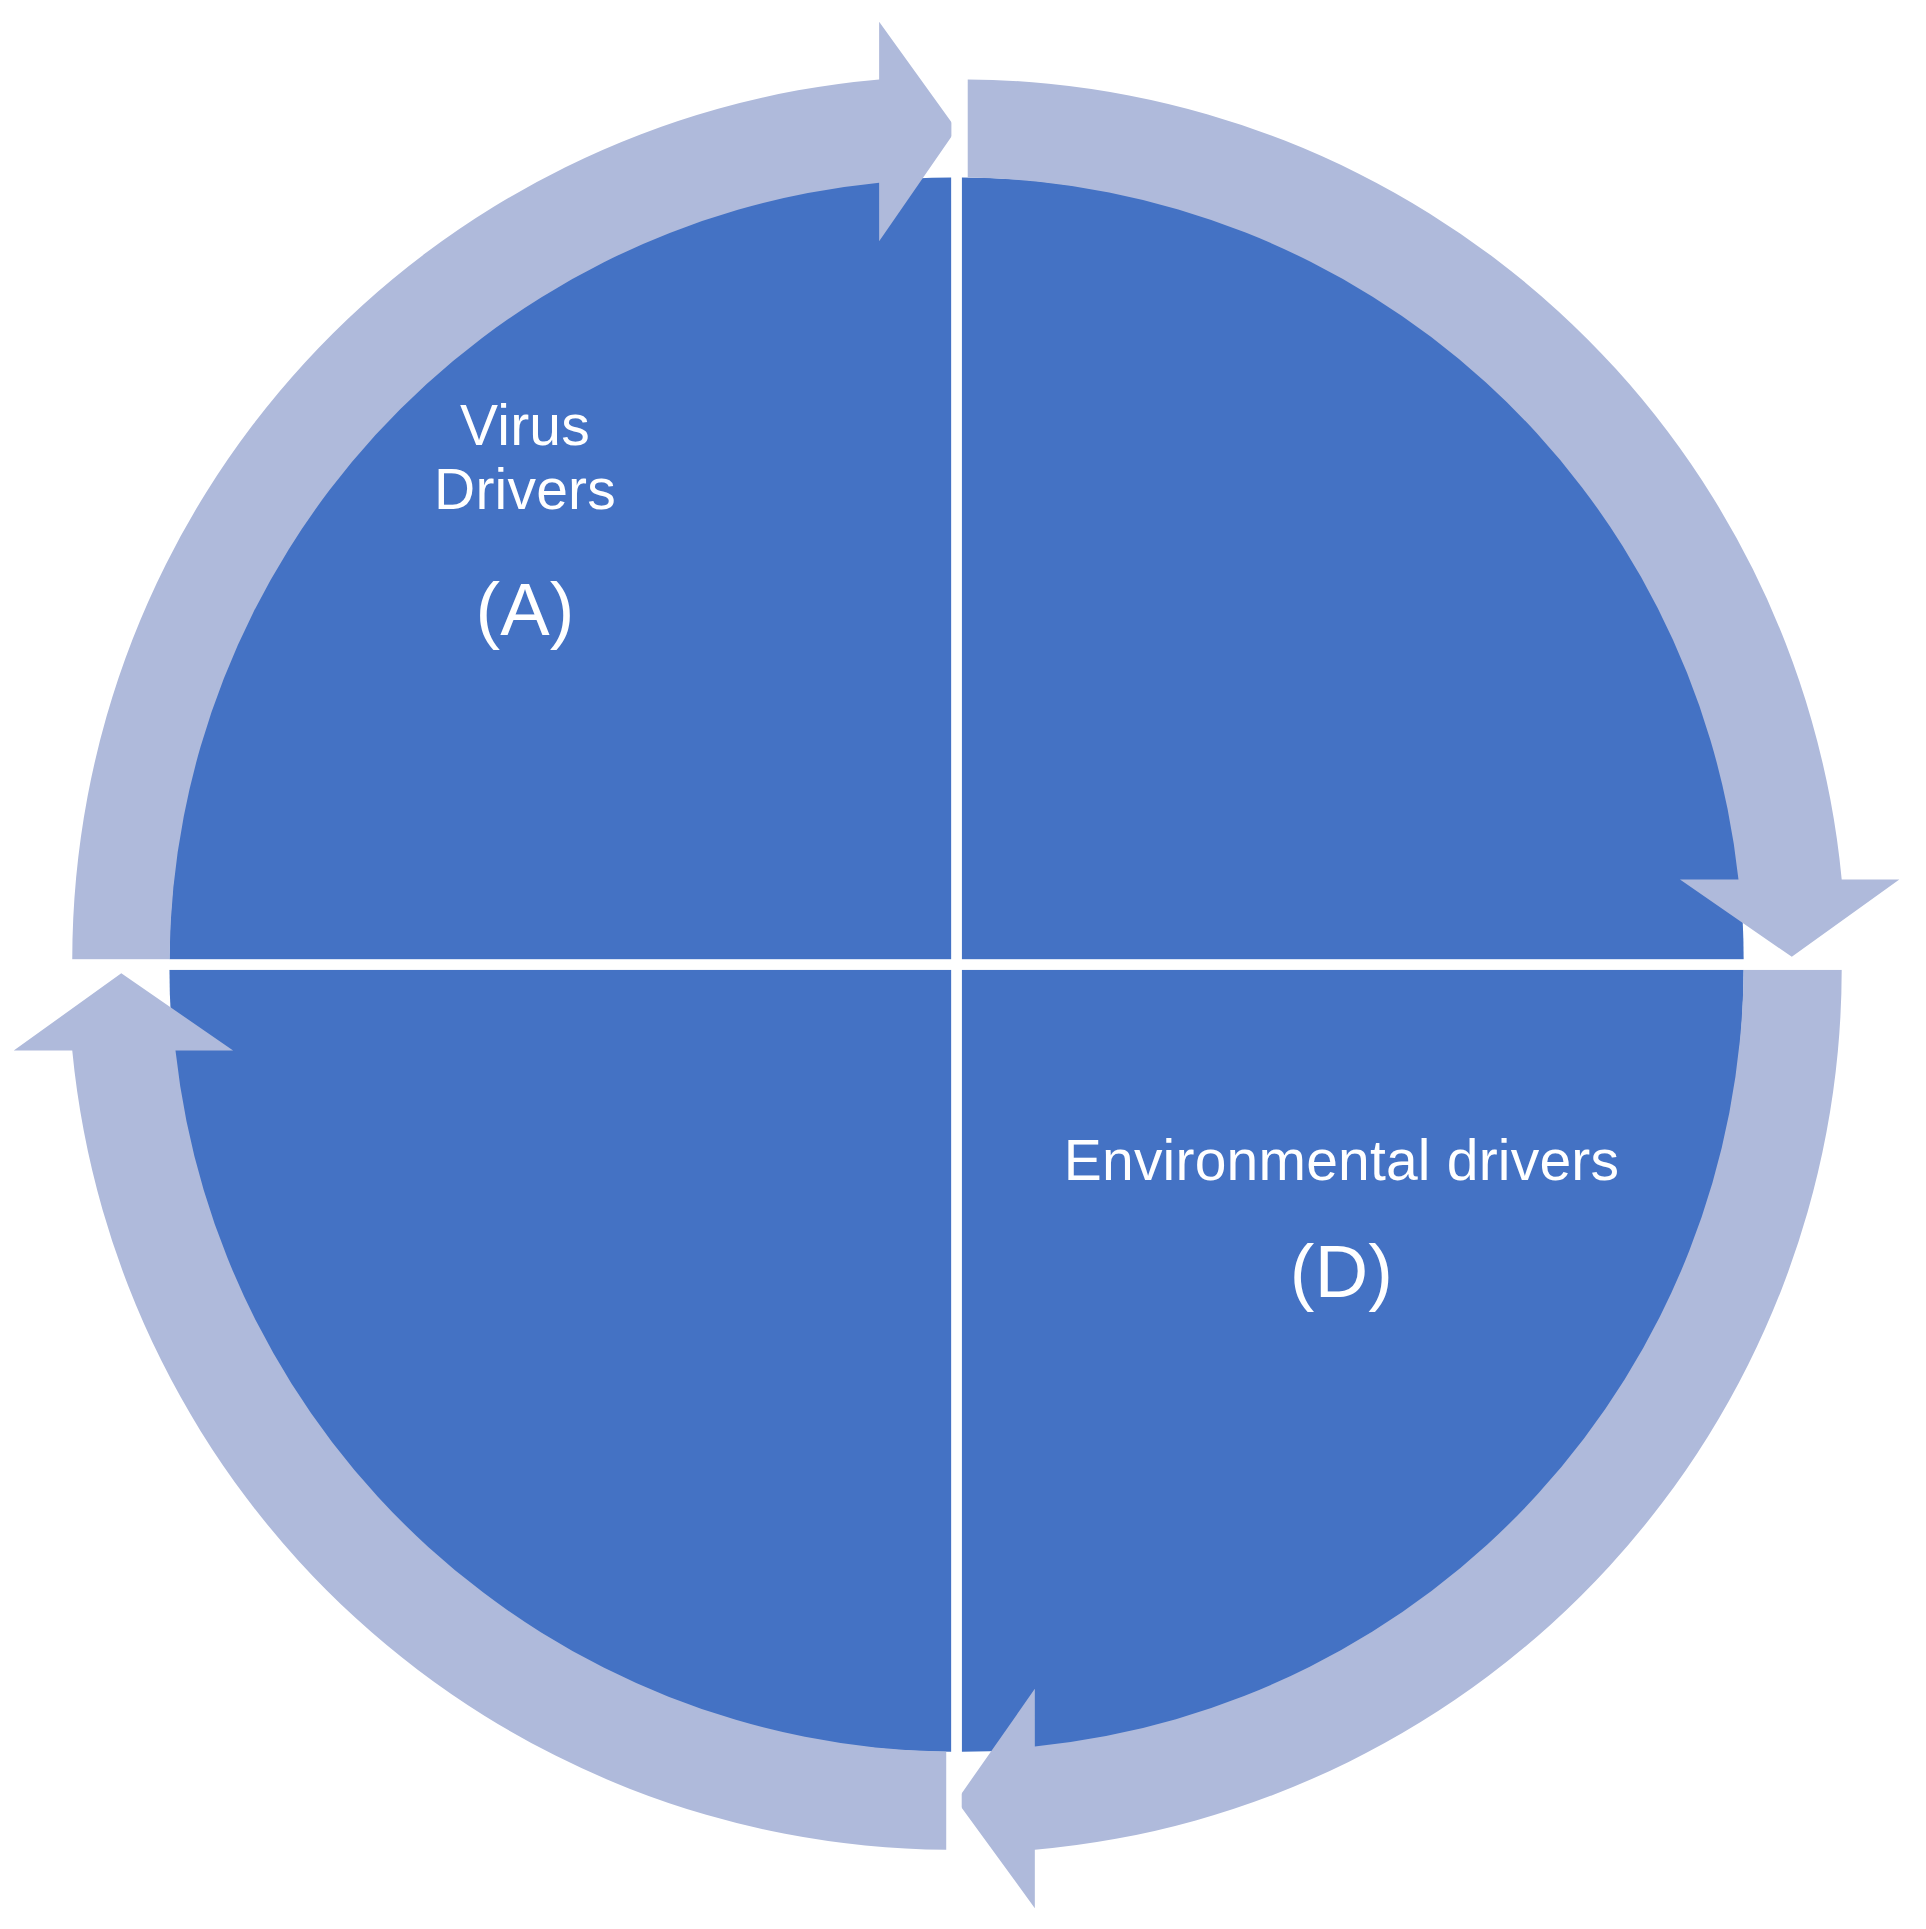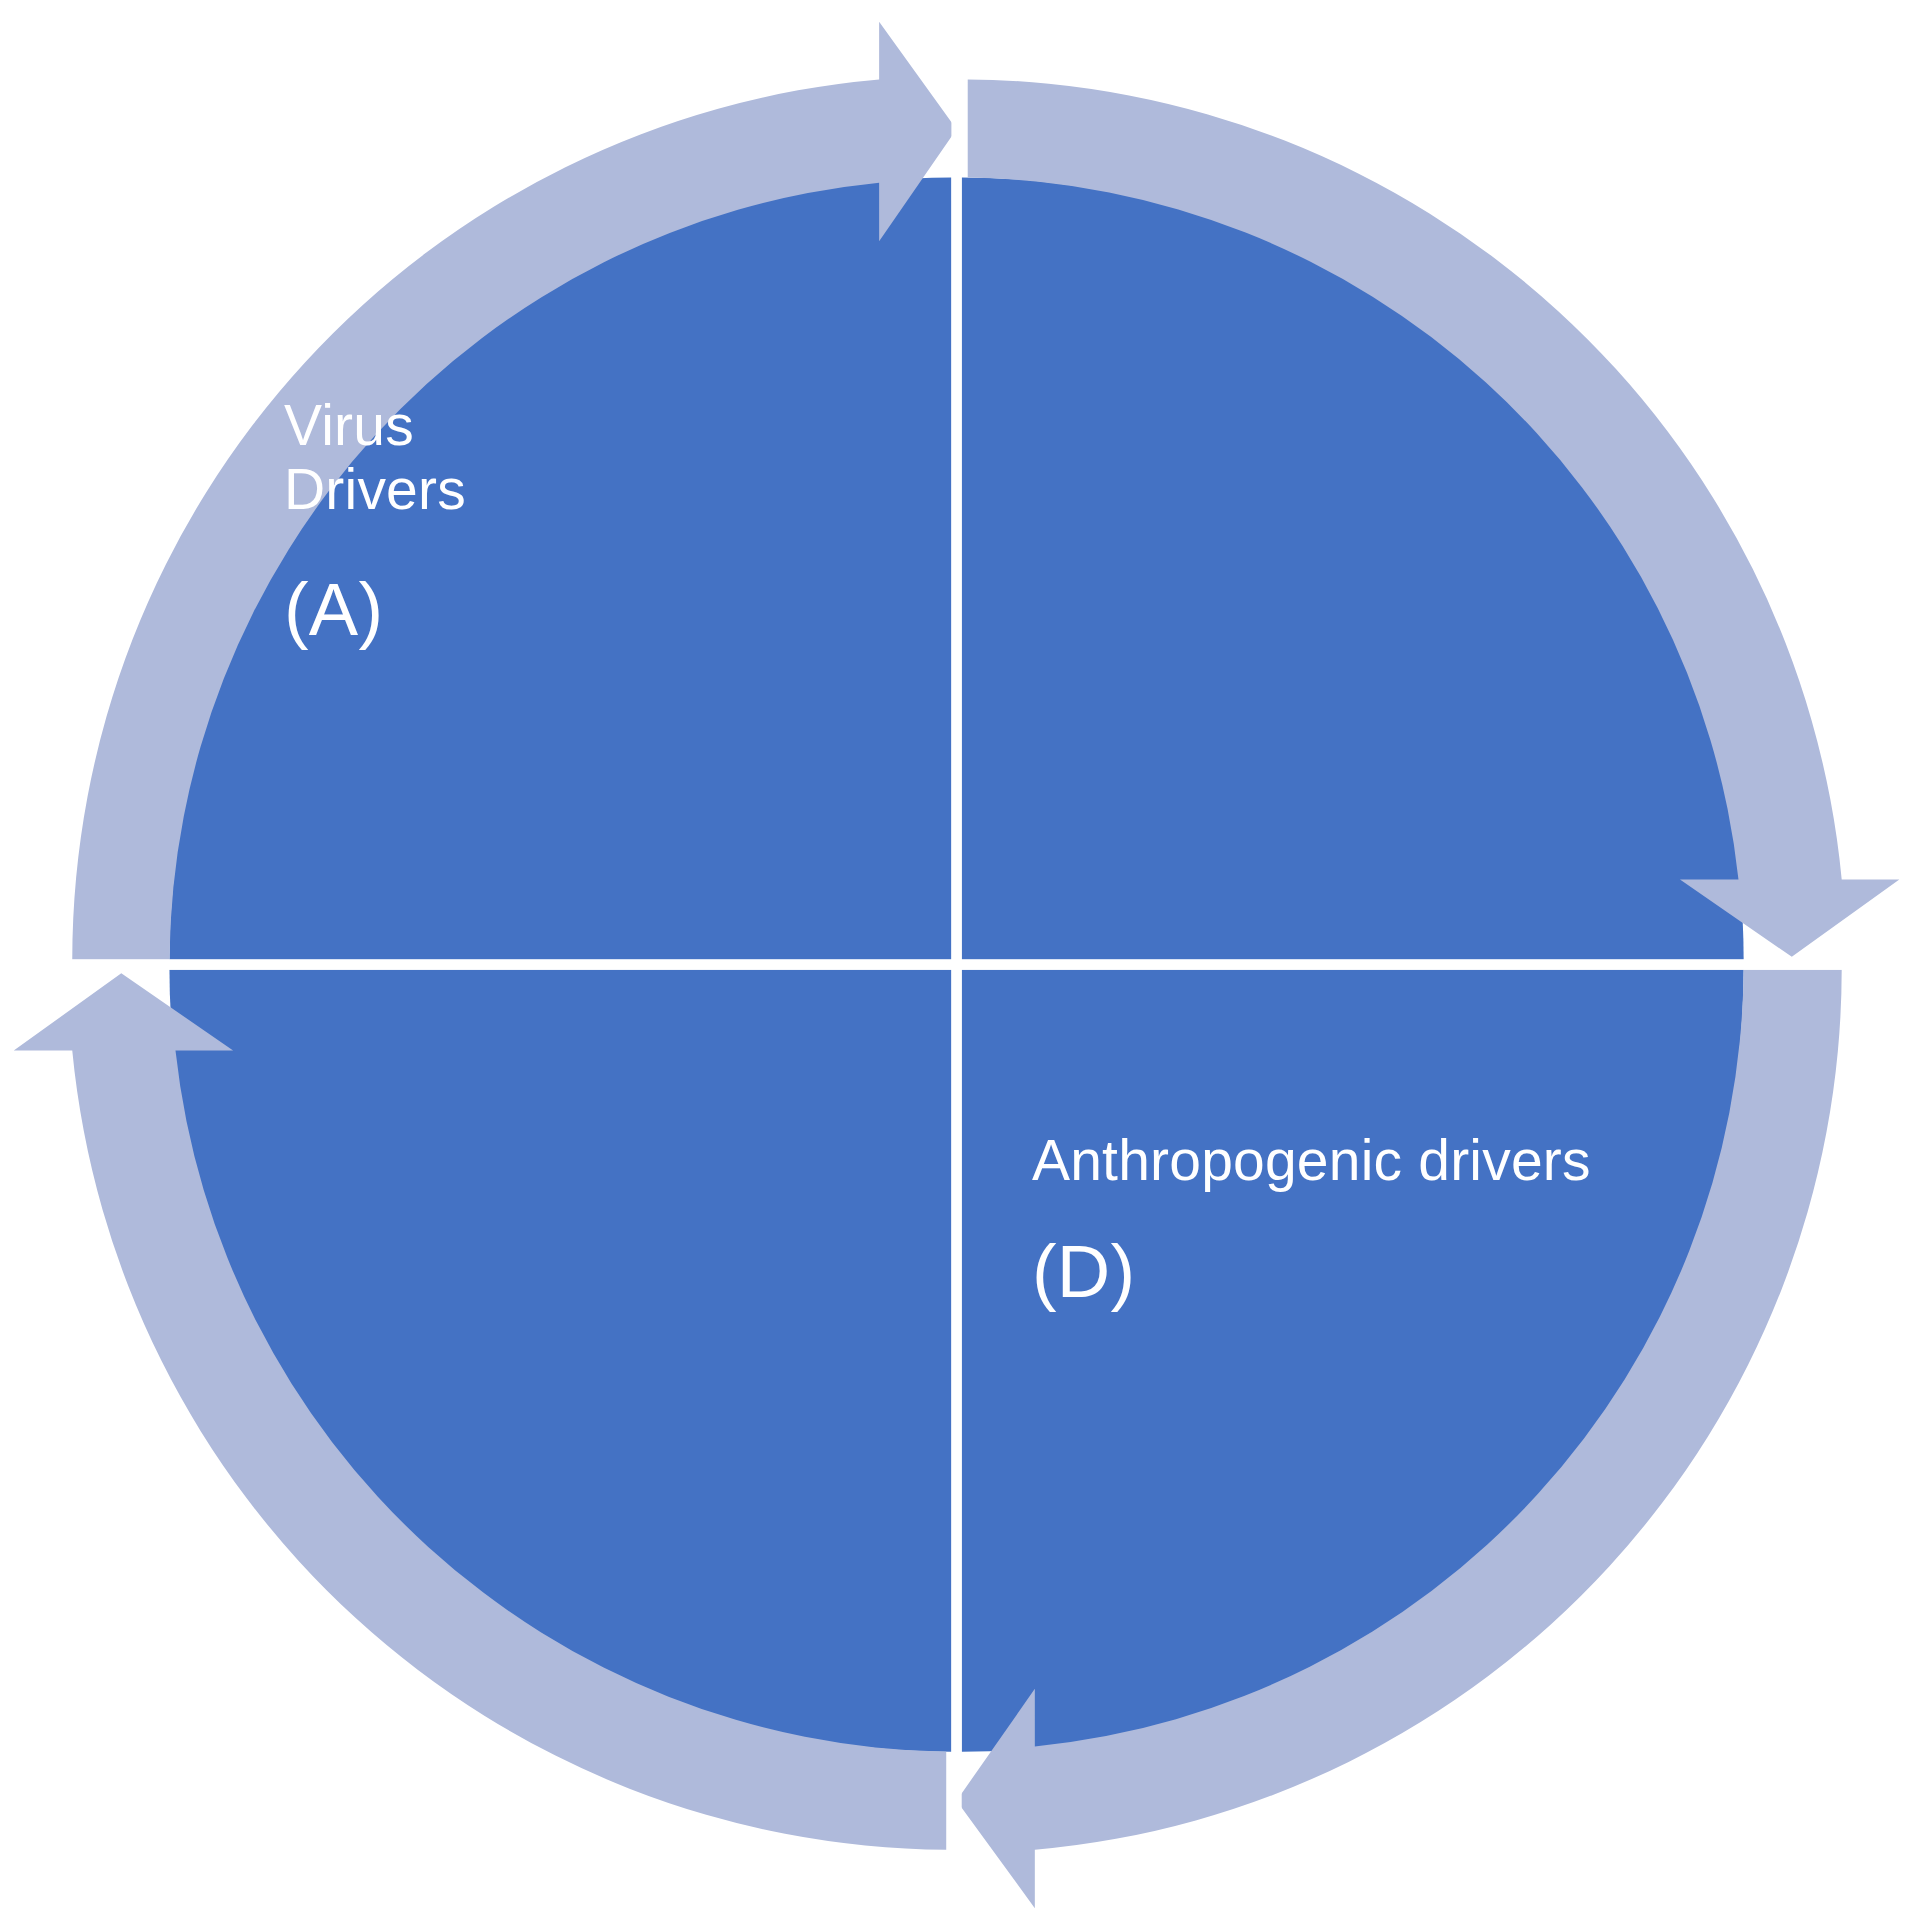--- a/index.html
+++ b/index.html
@@ -24,21 +24,21 @@
     position: absolute;
     left: 0;
     top: 0;
     width: 1926px;
     height: 1930px;
     display: block;
   }
   .quadrant-label {
     position: absolute;
     color: #ffffff;
-    text-align: left;
+    text-align: center;
     line-height: 1.12;
     letter-spacing: 0.2px;
     white-space: pre-line;
     pointer-events: none;
   }
   .quadrant-title {
     font-size: 57px;
     font-weight: 400;
     display: block;
   }
@@ -132,18 +132,18 @@
 
   <div class="quadrant-label" id="label-a">
     <span class="quadrant-title">Virus
 Drivers</span>
     <span class="quadrant-tag">(A)</span>
   </div>
 
 
 
   <div class="quadrant-label" id="label-d">
-    <span class="quadrant-title">Anthropogenic drivers</span>
+    <span class="quadrant-title">Environmental drivers</span>
     <span class="quadrant-tag">(D)</span>
   </div>
 
 </div>
 
 
 </body></html>

